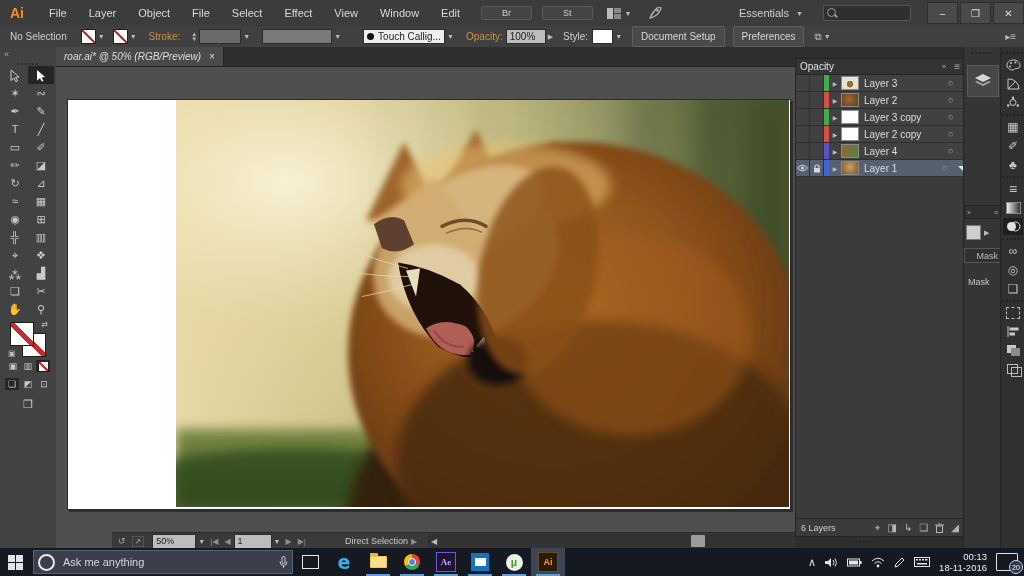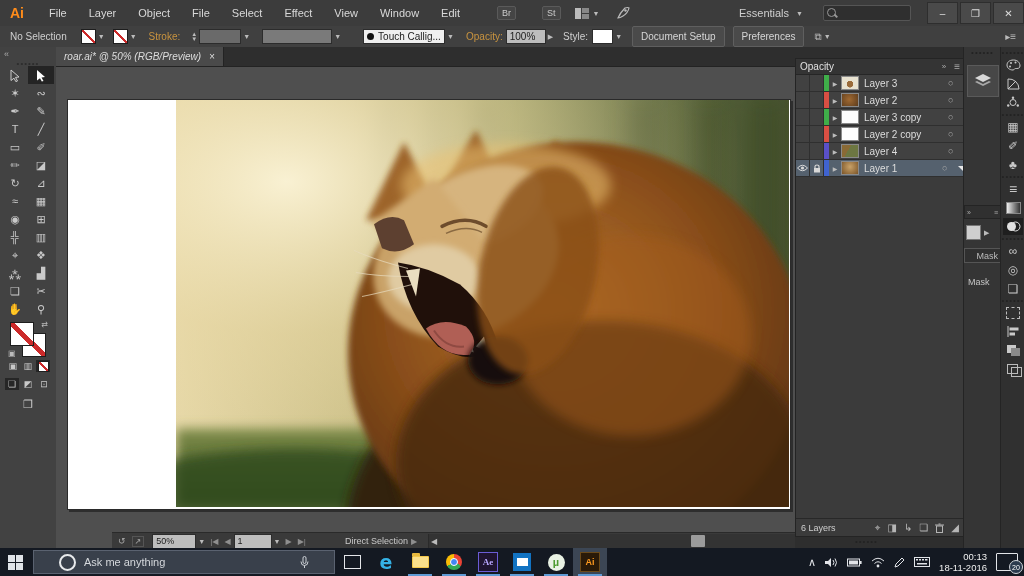--- a/index.html
+++ b/index.html
@@ -3,21 +3,21 @@
 <meta charset="utf-8">
 <style>
   html,body{margin:0;padding:0;background:#222;font-family:"Liberation Sans",sans-serif;}
   #stage{position:relative;width:1024px;height:576px;overflow:hidden;background:#3d3d3d;color:#d6d6d6;font-size:11px;}
   .abs{position:absolute;}
   .row{display:flex;align-items:center;}
   
   #menubar{left:0;top:0;width:1024px;height:26px;background:#3c3c3c;border-bottom:1px solid #2a2a2a;display:flex;align-items:center;gap:0;}
   #menubar .appbadge{color:#ff8c1a;font-weight:bold;font-size:14px;margin:0 14px 0 10px;}
   #menubar .mi{padding:0 11px;color:#d9d9d9;cursor:default;}
-  .sqbtn{border:1px solid #5a5a5a;background:#454545;color:#ccc;font-size:9px;padding:1px 4px;border-radius:2px;margin-left:26px;}
+  .sqbtn{border:1px solid #5a5a5a;background:#454545;color:#ccc;font-size:9px;padding:1px 20px;border-radius:2px;margin-left:10px;}
   .arrdoc{margin-left:14px;display:flex;align-items:center;gap:2px;color:#ccc;}
   .arrdoc .grid{width:14px;height:11px;background:linear-gradient(#bbb,#bbb) 0 0/6px 11px no-repeat, linear-gradient(#888,#888) 7px 0/7px 5px no-repeat, linear-gradient(#888,#888) 7px 6px/7px 5px no-repeat;}
   #workspace-switcher{margin-left:auto;color:#cfcfcf;display:flex;align-items:center;gap:5px;}
   #menubar-search{width:86px;height:14px;background:#2f2f2f;border:1px solid #555;border-radius:2px;margin:0 14px 0 18px;position:relative;}
   #menubar-search .mag{position:absolute;left:3px;top:2px;width:7px;height:7px;border:1.4px solid #999;border-radius:50%;}
   #menubar-search .mag:after{content:"";position:absolute;left:6px;top:6px;width:4px;height:1.5px;background:#999;transform:rotate(45deg);}
   .wbtn{width:29px;height:20px;display:flex;align-items:center;justify-content:center;background:#4a4a4a;border:1px solid #2e2e2e;color:#ddd;font-size:10px;margin-left:2px;}
   
   #controlbar{left:0;top:26px;width:1024px;height:21px;background:#404040;border-bottom:1px solid #2a2a2a;display:flex;align-items:center;font-size:10px;color:#cfcfcf;}
   .noneswatch{width:13px;height:13px;background:linear-gradient(to top right,rgba(0,0,0,0) 43%,#cc2a2a 43%,#cc2a2a 57%,rgba(0,0,0,0) 57%),#fff;border:1px solid #1e1e1e;}
@@ -90,21 +90,21 @@
   .pfsq i{position:absolute;width:9px;height:8px;background:#c9c9c9;}
   .pfsq i.b{left:4px;top:3px;background:#8a8a8a;}
   .olsq{position:relative;width:13px;height:11px;}
   .olsq i{position:absolute;width:9px;height:8px;border:1px solid #bbb;}
   .olsq i.b{left:4px;top:3px;}
   
   #taskbar{left:0;top:548px;width:1024px;height:28px;background:#141922;display:flex;align-items:center;color:#e8e8e8;}
   #startbtn{width:30px;height:28px;display:flex;align-items:center;justify-content:center;}
   .winlogo{display:grid;grid-template-columns:7px 7px;grid-template-rows:7px 7px;gap:1px;}
   .winlogo i{background:#dfe3e8;}
-  #cortana{width:250px;height:22px;background:#39404b;border:1px solid #5a6270;display:flex;align-items:center;gap:8px;padding:0 25px;font-size:11px;color:#d5d8dc;margin-left:3px;}
+  #cortana{width:250px;height:22px;background:#39404b;border:1px solid #5a6270;display:flex;align-items:center;gap:8px;padding:0 4px;font-size:11px;color:#d5d8dc;margin-left:3px;}
   #cortana .ring{width:13px;height:13px;border:2px solid #e8eaec;border-radius:50%;}
   #cortana .mic{margin-left:auto;color:#cfd3d8;font-size:11px;}
   .tbicon{width:34px;height:28px;display:flex;align-items:center;justify-content:center;position:relative;}
   .tbicon.active{background:#3c4654;}
   .tbicon .uline{position:absolute;left:5px;bottom:0;width:24px;height:2px;background:#5f9bd5;}
   .taskview{width:15px;height:12px;border:1.5px solid #e4e6e9;position:relative;}
   .edge-e{color:#35b2e5;font-weight:bold;font-size:19px;font-family:"DejaVu Sans",sans-serif;}
   .folder{width:17px;height:12px;background:#f4c84a;border-radius:1px;position:relative;}
   .folder:before{content:"";position:absolute;left:0;top:-3px;width:8px;height:3px;background:#e8b93e;border-radius:1px 1px 0 0;}
   .folder:after{content:"";position:absolute;left:1px;top:1px;width:15px;height:10px;background:#fbe08c;}

